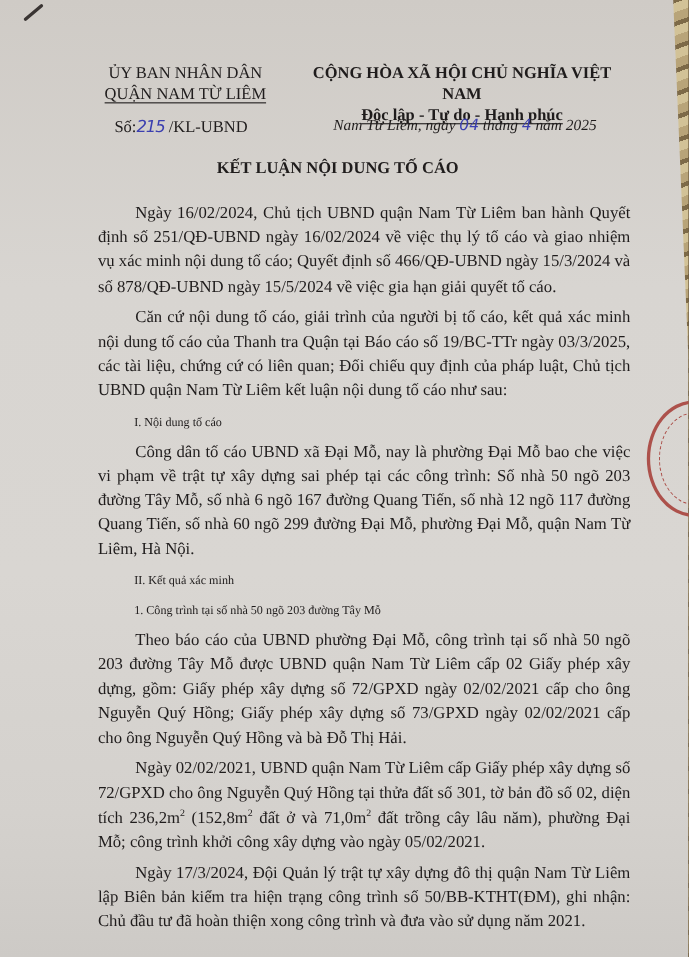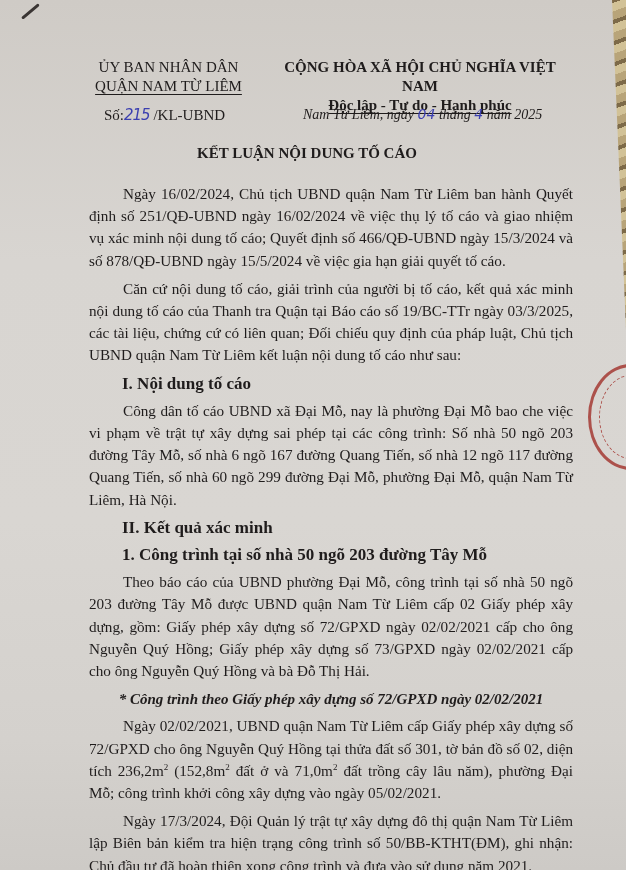--- a/index.html
+++ b/index.html
@@ -32,21 +32,21 @@
   .hdr-left .l1 { font-weight:normal; }
   .u { text-decoration:underline; text-underline-offset:3px; }
   .hdr-right .motto { font-weight:bold; }
   .ref { position:absolute; top:106px; left:104px; font-size:15px; }
   .ref .hand { font-family:"DejaVu Sans", sans-serif; font-style:italic; font-size:15px; color:#3b3fb0; letter-spacing:-1px; }
   .dateline { position:absolute; top:106px; left:303px; font-size:14px; font-style:italic; }
   .dateline .hand { font-family:"DejaVu Sans", sans-serif; color:#3b3fb0; font-style:italic; }
   .title { position:absolute; top:143px; left:0; width:614px; text-align:center; font-weight:bold; font-size:15px; line-height:20px; }
   .body { position:absolute; left:89px; top:183px; width:484px; font-size:15.2px; line-height:22.2px; text-align:justify; }
   .body p { margin:0 0 6px 0; text-indent:34px; }
-  .body h3 { margin:0 0 5px 0; font-size:17px; font-weight:bold; padding-left:33px; }
+  .body h3 { margin:0 0 5px 0; font-size:11px; font-weight:normal; padding-left:33px; }
   .body .sub { margin:0 0 5px 0; font-weight:bold; font-style:italic; text-align:center; font-size:15px; }
   sup { font-size:9px; line-height:0; }
   .stamp {
     position:absolute; left:588px; top:364px; width:80px; height:100px;
     border:3px solid #a53a34; border-radius:50%;
     opacity:.85;
   }
   .stamp-inner {
     position:absolute; left:8px; top:8px; right:8px; bottom:8px;
     border:1px dashed #a53a34; border-radius:50%;
@@ -83,21 +83,20 @@
 </div>
 
 <div class="body">
   <p>Ngày 16/02/2024, Chủ tịch UBND quận Nam Từ Liêm ban hành Quyết định số 251/QĐ-UBND ngày 16/02/2024 về việc thụ lý tố cáo và giao nhiệm vụ xác minh nội dung tố cáo; Quyết định số 466/QĐ-UBND ngày 15/3/2024 và số 878/QĐ-UBND ngày 15/5/2024 về việc gia hạn giải quyết tố cáo.</p>
   <p>Căn cứ nội dung tố cáo, giải trình của người bị tố cáo, kết quả xác minh nội dung tố cáo của Thanh tra Quận tại Báo cáo số 19/BC-TTr ngày 03/3/2025, các tài liệu, chứng cứ có liên quan; Đối chiếu quy định của pháp luật, Chủ tịch UBND quận Nam Từ Liêm kết luận nội dung tố cáo như sau:</p>
   <h3>I. Nội dung tố cáo</h3>
   <p>Công dân tố cáo UBND xã Đại Mỗ, nay là phường Đại Mỗ bao che việc vi phạm về trật tự xây dựng sai phép tại các công trình: Số nhà 50 ngõ 203 đường Tây Mỗ, số nhà 6 ngõ 167 đường Quang Tiến, số nhà 12 ngõ 117 đường Quang Tiến, số nhà 60 ngõ 299 đường Đại Mỗ, phường Đại Mỗ, quận Nam Từ Liêm, Hà Nội.</p>
   <h3>II. Kết quả xác minh</h3>
   <h3>1. Công trình tại số nhà 50 ngõ 203 đường Tây Mỗ</h3>
   <p>Theo báo cáo của UBND phường Đại Mỗ, công trình tại số nhà 50 ngõ 203 đường Tây Mỗ được UBND quận Nam Từ Liêm cấp 02 Giấy phép xây dựng, gồm: Giấy phép xây dựng số 72/GPXD ngày 02/02/2021 cấp cho ông Nguyễn Quý Hồng; Giấy phép xây dựng số 73/GPXD ngày 02/02/2021 cấp cho ông Nguyễn Quý Hồng và bà Đỗ Thị Hải.</p>
-  <div class="sub">* Công trình theo Giấy phép xây dựng số 72/GPXD ngày 02/02/2021</div>
   <p><span>Ngày 02/02/2021, UBND quận Nam Từ Liêm cấp Giấy phép xây dựng số 72/GPXD cho ông Nguyễn Quý Hồng tại thửa đất số 301, tờ bản đồ số 02, diện tích 236,2m</span><sup>2</sup><span> (152,8m</span><sup>2</sup><span> đất ở và 71,0m</span><sup>2</sup><span> đất trồng cây lâu năm), phường Đại Mỗ; công trình khởi công xây dựng vào ngày 05/02/2021.</span></p>
   <p>Ngày 17/3/2024, Đội Quản lý trật tự xây dựng đô thị quận Nam Từ Liêm lập Biên bản kiểm tra hiện trạng công trình số 50/BB-KTHT(ĐM), ghi nhận: Chủ đầu tư đã hoàn thiện xong công trình và đưa vào sử dụng năm 2021.</p>
 
 </div>
 
 <div class="stamp">
     <div class="stamp-inner"></div>
   </div>
 
 </body></html>

